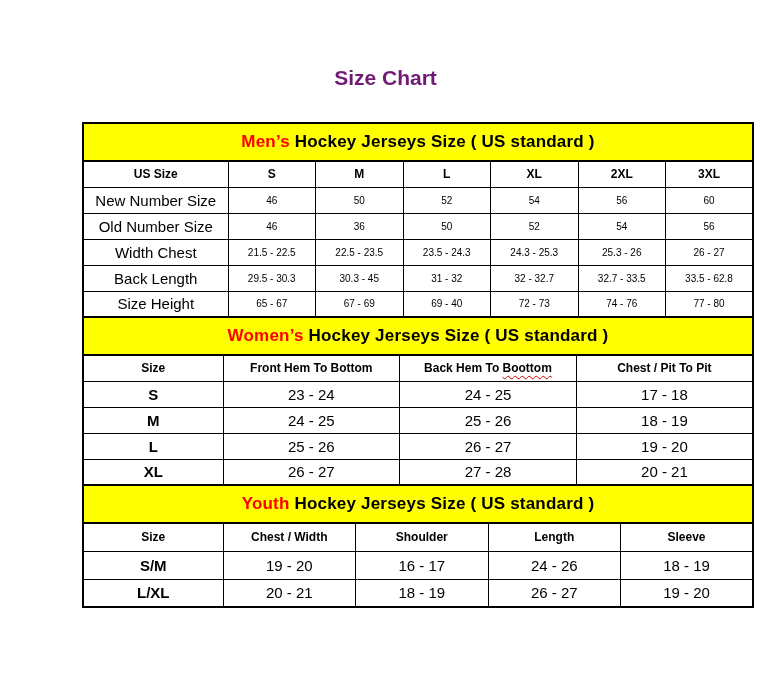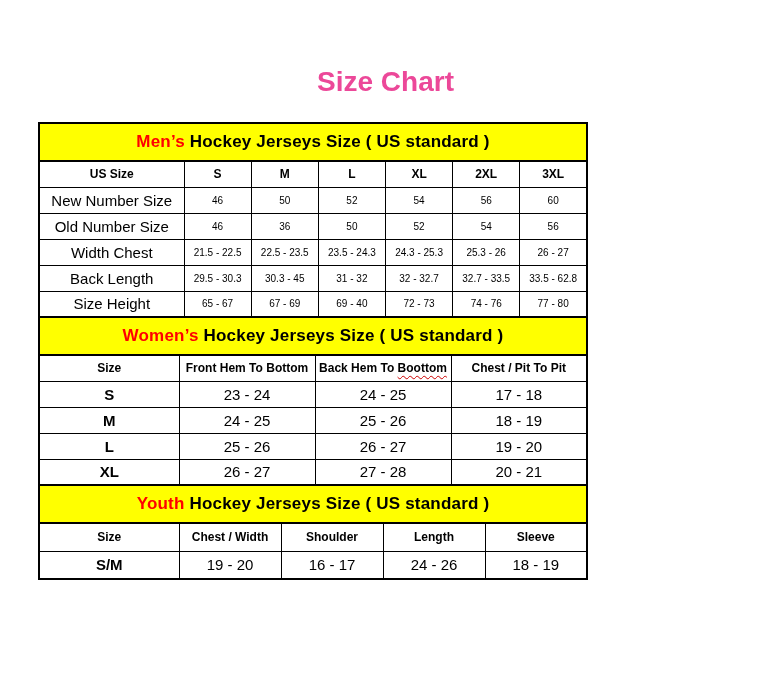--- a/index.html
+++ b/index.html
@@ -9,33 +9,34 @@
     background: #ffffff;
     font-family: "Liberation Sans", sans-serif;
     color: #000000;
     position: relative;
     overflow: hidden;
   }
   .page-title {
     position: absolute;
     top: 66px; left: 38px; width: 695px;
     text-align: center;
-    font-size: 28px;
+    font-size: 21px;
     font-weight: 700;
-    color: #ec4899;
+    color: #701a75;
   }
   .tables-wrap {
     position: absolute;
     top: 122px; left: 38px; width: 695px;
   }
   table.size-table {
     border-collapse: collapse;
     table-layout: fixed;
-    width: 550px;
+    width: 672px;
     border: 2px solid #000;
+    margin-left: 44px;
   }
   table.size-table + table.size-table { margin-top: -2px; }
   .size-table th, .size-table td {
     border: 1px solid #000;
     text-align: center;
     vertical-align: middle;
     padding: 0 2px;
     overflow: hidden;
     white-space: nowrap;
   }
@@ -211,16 +212,23 @@
       <th>Length</th>
       <th>Sleeve</th>
     </tr>
     <tr>
       <td class="lbl b">S/M</td>
       <td class="val">19 - 20</td>
       <td class="val">16 - 17</td>
       <td class="val">24 - 26</td>
       <td class="val">18 - 19</td>
     </tr>
+    <tr>
+      <td class="lbl b">L/XL</td>
+      <td class="val">20 - 21</td>
+      <td class="val">18 - 19</td>
+      <td class="val">26 - 27</td>
+      <td class="val">19 - 20</td>
+    </tr>
     </tbody>
   </table>
 
 </div>
 
 </body></html>

